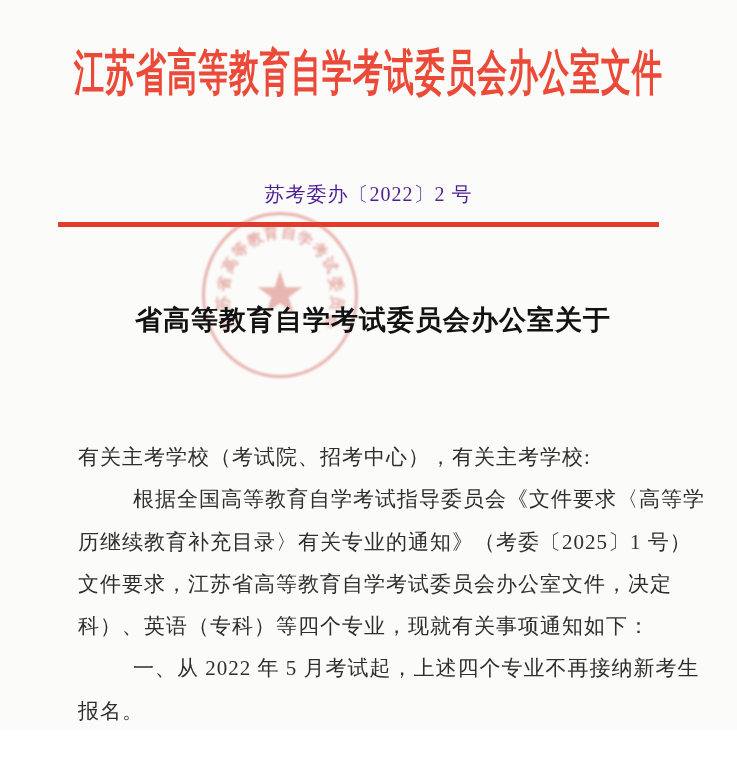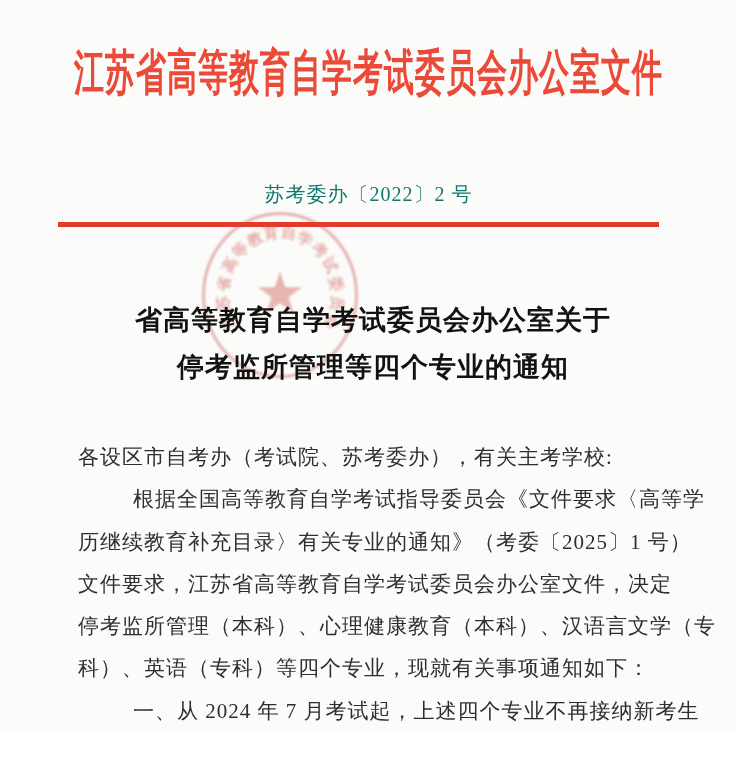--- a/index.html
+++ b/index.html
@@ -23,21 +23,21 @@
     white-space:nowrap;
     transform:scaleY(1.62);
     transform-origin:top center;
   }
   
   .doc-number{
     position:absolute;top:181px;left:0;right:0;
     text-align:center;
     font-size:20px;
     letter-spacing:1px;
-    color:#0f766e;
+    color:#4c1d95;
   }
   
   .divider{
     position:absolute;top:222px;left:58px;
     width:601px;height:5px;
   }
   
   .seal{
     position:absolute;left:202px;top:212px;
     width:156px;height:166px;
@@ -123,27 +123,25 @@
         <span style="left: 126.066px; top: 63.6439px; transform: rotate(79.6154deg); color: rgb(204, 81, 69);">委</span>
         <span style="left: 126.537px; top: 83.0135px; transform: rotate(97.3077deg); color: rgb(204, 81, 69);">员</span>
         <span style="left: 121.66px; top: 101.625px; transform: rotate(115deg); color: rgb(204, 81, 69);">会</span>
       </div>
   </div>
 
   <div class="divider" style="background: rgb(226, 58, 43);"></div>
 
   <div class="doc-title">
     <div>省高等教育自学考试委员会办公室关于</div>
-    <div>停考监所管理等四个专业的通知</div>
   </div>
 
   <div class="body-text">
-    <div class="bline">各设区市自考办（考试院、苏考委办），有关主考学校:</div>
+    <div class="bline">有关主考学校（考试院、招考中心），有关主考学校:</div>
     <div class="bline indent">根据全国高等教育自学考试指导委员会《文件要求〈高等学</div>
     <div class="bline">历继续教育补充目录〉有关专业的通知》（考委〔2025〕1 号）</div>
     <div class="bline">文件要求，江苏省高等教育自学考试委员会办公室文件，决定</div>
-    <div class="bline">停考监所管理（本科）、心理健康教育（本科）、汉语言文学（专</div>
     <div class="bline">科）、英语（专科）等四个专业，现就有关事项通知如下：</div>
-    <div class="bline indent">一、从 2024 年 7 月考试起，上述四个专业不再接纳新考生</div>
+    <div class="bline indent">一、从 2022 年 5 月考试起，上述四个专业不再接纳新考生</div>
     <div class="bline">报名。</div>
   </div>
 
 </div>
 
 </body></html>

